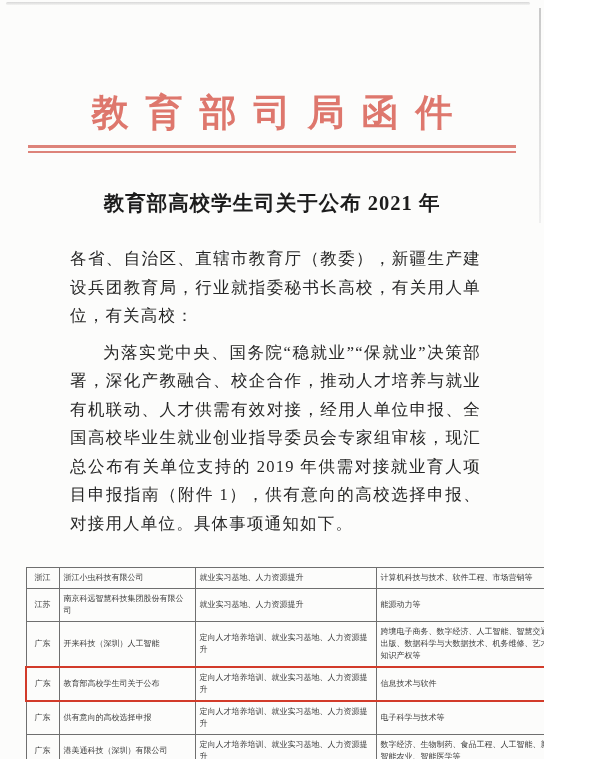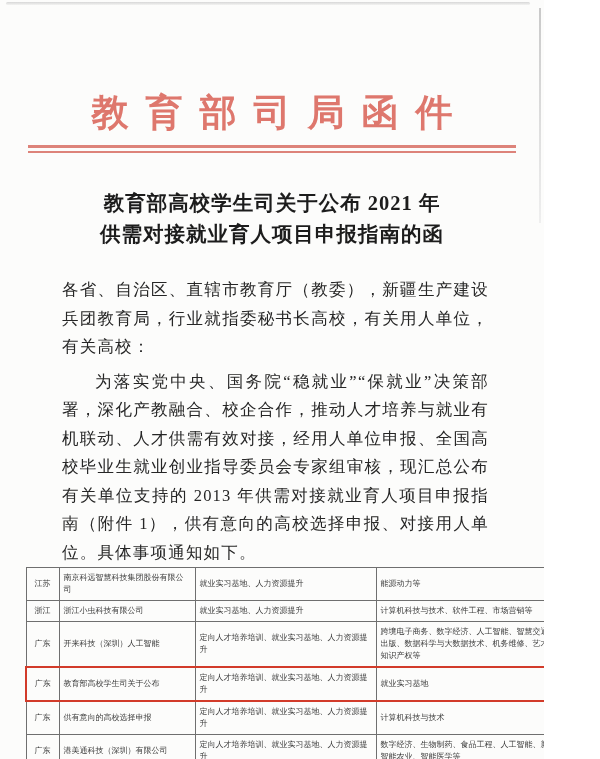--- a/index.html
+++ b/index.html
@@ -55,21 +55,21 @@
     color:#1c1c1c;
   }
   .body-block{
     margin:26px 55px 0 62px;
     font-size:16.5px;
     letter-spacing:1.2px;
     line-height:28.5px;
     text-align:justify;
     color:var(--body-text);
   }
-  .body-block p{margin:0;}
+  .body-block p{margin:8px;}
   .body-block p.indented{text-indent:2em;margin-top:6px;}
   table.projects-table{
     position:absolute;
     left:25px;top:567px;
     width:558px;
     border-collapse:collapse;
     table-layout:fixed;
     font-family:"Liberation Serif","DejaVu Serif",serif;
     font-size:8px;
     line-height:12px;
@@ -99,65 +99,64 @@
 <div class="page">
 
   <div class="photo-top-edge"></div>
   <div class="photo-right-edge"></div>
 
   <div class="letterhead">教育部司局函件</div>
   <div class="letterhead-rule"></div>
 
   <div class="doc-title">
     <div>教育部高校学生司关于公布 2021 年</div>
-    <div>供需对接就业育人项目申报指南的函</div>
   </div>
 
   <div class="body-block">
     <p>各省、自治区、直辖市教育厅（教委），新疆生产建设兵团教育局，行业就指委秘书长高校，有关用人单位，有关高校：</p>
-    <p class="indented">为落实党中央、国务院“稳就业”“保就业”决策部署，深化产教融合、校企合作，推动人才培养与就业有机联动、人才供需有效对接，经用人单位申报、全国高校毕业生就业创业指导委员会专家组审核，现汇总公布有关单位支持的 2013 年供需对接就业育人项目申报指南（附件 1），供有意向的高校选择申报、对接用人单位。具体事项通知如下。</p>
+    <p class="indented">为落实党中央、国务院“稳就业”“保就业”决策部署，深化产教融合、校企合作，推动人才培养与就业有机联动、人才供需有效对接，经用人单位申报、全国高校毕业生就业创业指导委员会专家组审核，现汇总公布有关单位支持的 2019 年供需对接就业育人项目申报指南（附件 1），供有意向的高校选择申报、对接用人单位。具体事项通知如下。</p>
   </div>
 
   <table class="projects-table">
     <colgroup>
       <col class="c1">
         <col class="c2">
         <col class="c3">
         <col class="c4">
     </colgroup>
     <tbody>
       <tr>
+        <td class="province">浙江</td>
+        <td>浙江小虫科技有限公司</td>
+        <td>就业实习基地、人力资源提升</td>
+        <td>计算机科技与技术、软件工程、市场营销等</td>
+      </tr>
+      <tr>
         <td class="province">江苏</td>
         <td>南京科远智慧科技集团股份有限公司</td>
         <td>就业实习基地、人力资源提升</td>
         <td>能源动力等</td>
-      </tr>
-      <tr>
-        <td class="province">浙江</td>
-        <td>浙江小虫科技有限公司</td>
-        <td>就业实习基地、人力资源提升</td>
-        <td>计算机科技与技术、软件工程、市场营销等</td>
       </tr>
       <tr>
         <td class="province">广东</td>
         <td>开来科技（深圳）人工智能</td>
         <td>定向人才培养培训、就业实习基地、人力资源提升</td>
         <td>跨境电子商务、数字经济、人工智能、智慧交通、数字出版、数据科学与大数据技术、机务维修、艺术教育、知识产权等</td>
       </tr>
       <tr class="highlight">
         <td class="province">广东</td>
         <td>教育部高校学生司关于公布</td>
         <td>定向人才培养培训、就业实习基地、人力资源提升</td>
-        <td>就业实习基地</td>
+        <td>信息技术与软件</td>
       </tr>
       <tr>
         <td class="province">广东</td>
         <td>供有意向的高校选择申报</td>
         <td>定向人才培养培训、就业实习基地、人力资源提升</td>
-        <td>计算机科技与技术</td>
+        <td>电子科学与技术等</td>
       </tr>
       <tr>
         <td class="province">广东</td>
         <td>港美通科技（深圳）有限公司</td>
         <td>定向人才培养培训、就业实习基地、人力资源提升</td>
         <td>数字经济、生物制药、食品工程、人工智能、新能源、智能农业、智能医学等</td>
       </tr>
 
     </tbody>
   </table>

